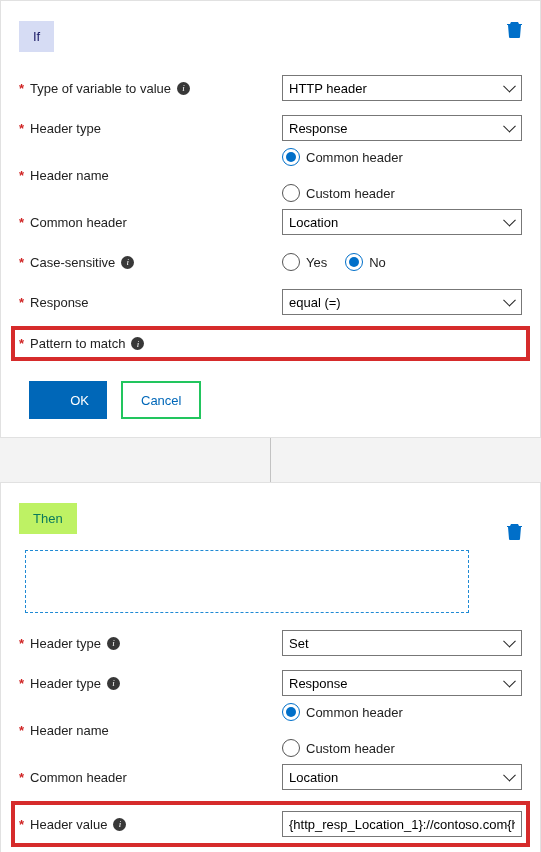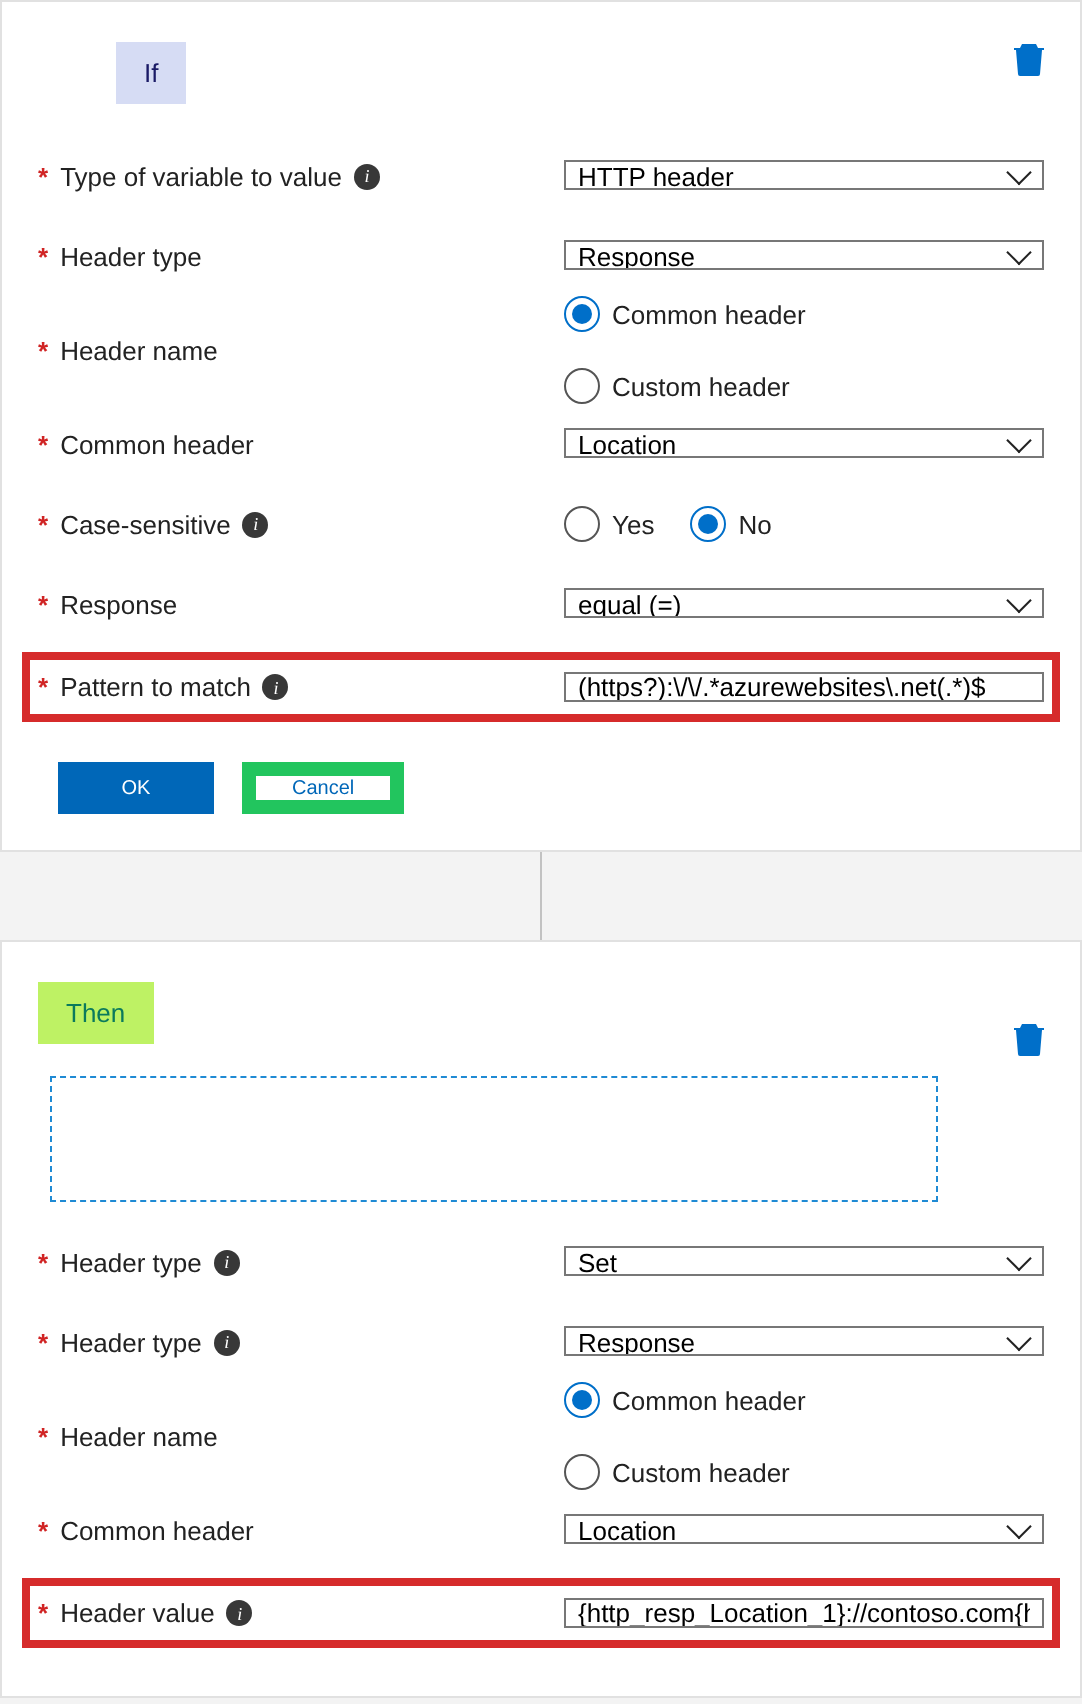--- a/index.html
+++ b/index.html
@@ -23,21 +23,21 @@
     background: #c2c2c2;
     margin: 0 auto;
   }
   .tag {
     display: inline-block;
     padding: 8px 14px;
     font-size: 13px;
     margin-bottom: 16px;
     font-weight: 400;
   }
-  .tag-if { background: #d6dcf4; color: #1a1a66; margin-left: 39px; }
+  .tag-if { background: #d6dcf4; color: #1a1a66; }
   .tag-then { background: #bef264; color: #0a7a5c; }
   .dropzone {
     display: inline-block;
     vertical-align: top;
     border: 1px dashed #1f8ad4;
     width: 444px;
     height: 63px;
     margin-left: 6px;
     margin-bottom: -6px;
   }
@@ -70,21 +70,21 @@
     background: #383838;
     color: #fff;
     font-size: 9px;
     font-style: italic;
     font-family: Georgia, serif;
     cursor: pointer;
   }
   .row-control { flex: 1; }
   select, input[type=text] {
     width: 100%;
-    height: 15px;
+    height: 26px;
     border: 1px solid #777;
     padding: 0 6px;
     font-size: 13px;
     font-family: inherit;
     background: #fff;
   }
   select { appearance: none; -webkit-appearance: none; padding-right: 22px; background-image: none; }
   .select-wrap { position: relative; }
   .select-wrap::after {
     content: "";
@@ -114,28 +114,29 @@
     padding: 6px 4px;
   }
   .buttons {
     margin-top: 20px;
     display: flex;
     gap: 14px;
     padding-left: 10px;
   }
   .btn {
     min-width: 78px;
-    height: 26px;
-    font-size: 10px;
+    height: 38px;
+    font-size: 13px;
     border: none;
     cursor: pointer;
     padding: 0 18px;
+    text-align: right;
   }
   .btn-primary { background: #0067b8; color: #fff; }
-  .btn-secondary { background: #fff; color: #0067b8; border: 7px solid #22c55e; }
+  .btn-secondary { background: #fff; color: #0067b8; border: 2px solid #22c55e; }
   svg { display: block; }
 </style>
 </head>
 <body>
 
 <div class="card">
   <span class="tag tag-if">If</span>
   <span class="trash">
     <svg width="15" height="17" viewBox="0 0 15 17">
         <path fill="#006fc9" d="M1 4h13l-1 12a1 1 0 0 1-1 1H3a1 1 0 0 1-1-1L1 4zm3-3h7l1 2H3l1-2zM0 3h15v1H0V3zM5 6h1v8H5V6zm2 0h1v8H7V6zm2 0h1v8H9V6z"></path>
@@ -218,23 +219,20 @@
     </div>
   </div>
 
   <div class="highlight-row">
     <div class="row" style="min-height:auto">
       <div class="row-label">
         <span class="star">*</span>
         <span>Pattern to match</span>
         <span class="info">i</span>
       </div>
-      <div class="row-control">
-        <input type="text" value="(https?):\/\/.*azurewebsites\.net(.*)$" style="">
-      </div>
     </div>
   </div>
 
   <div class="buttons">
     <button class="btn btn-primary">OK</button>
     <button class="btn btn-secondary">Cancel</button>
   </div>
 </div>
 
 <div class="connector"></div>

